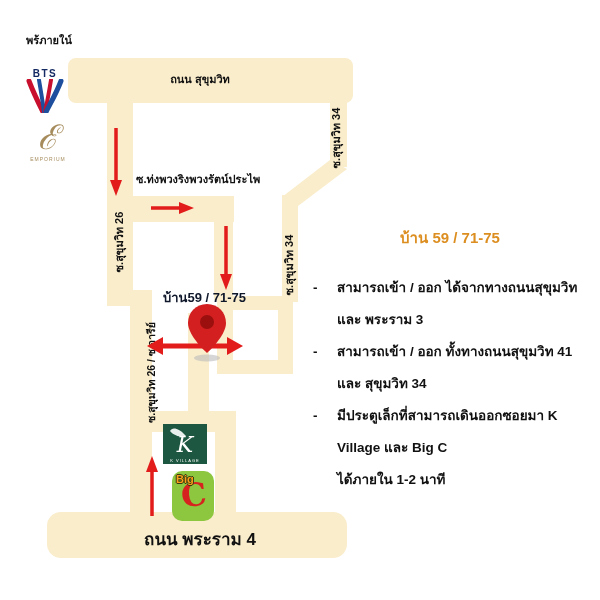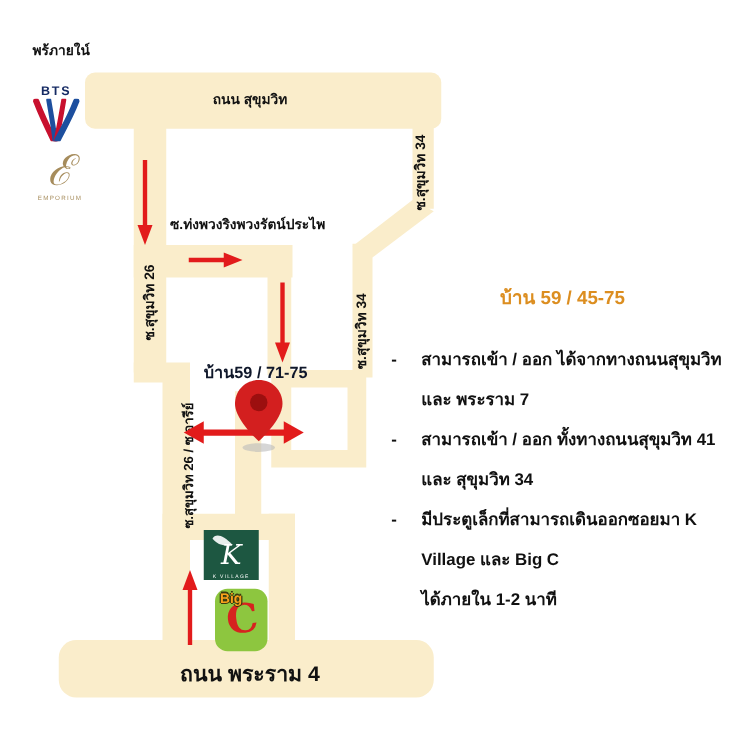--- a/index.html
+++ b/index.html
@@ -92,27 +92,27 @@
     </svg>
     <div class="kletter" style="margin-top:6px;">K</div>
     <div class="ktext">K VILLAGE</div>
   </div>
 
   <div class="logo" id="bigc" style="left:172px;top:471px;">
     <span class="cletter">C</span>
     <span class="bigword">Big</span>
   </div>
 
-  <div id="title">บ้าน 59 / 45-75</div>
+  <div id="title">บ้าน 59 / 71-75</div>
 
   <div id="bullets">
     <div class="brow">
       <span class="bdash">-</span>
       <span class="btext">
-        <span>สามารถเข้า / ออก ได้จากทางถนนสุขุมวิท และ พระราม 7</span>
+        <span>สามารถเข้า / ออก ได้จากทางถนนสุขุมวิท และ พระราม 3</span>
       </span>
     </div>
     <div class="brow">
       <span class="bdash">-</span>
       <span class="btext">
         <span>สามารถเข้า / ออก ทั้งทางถนนสุขุมวิท 41 และ สุขุมวิท 34</span>
       </span>
     </div>
     <div class="brow">
       <span class="bdash">-</span>

